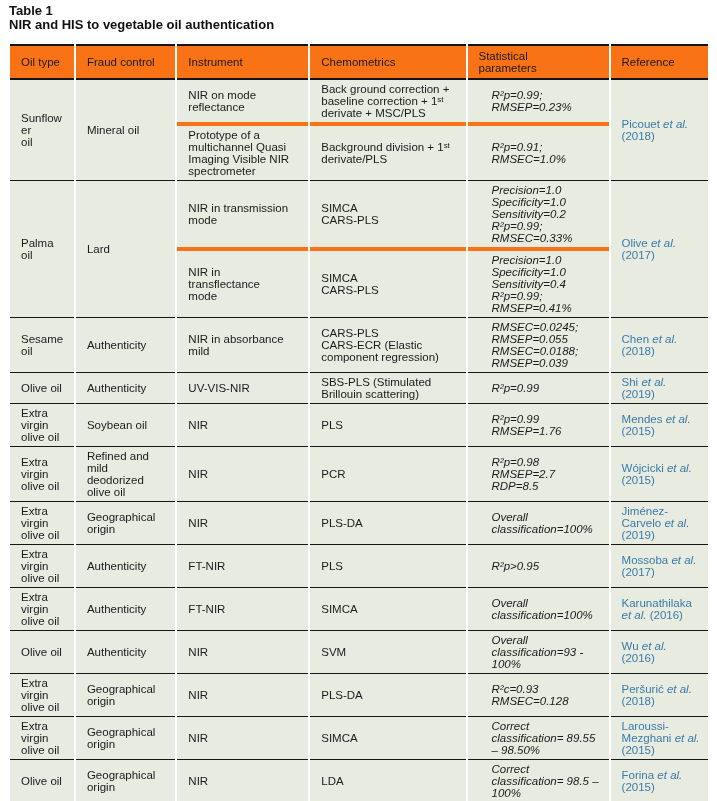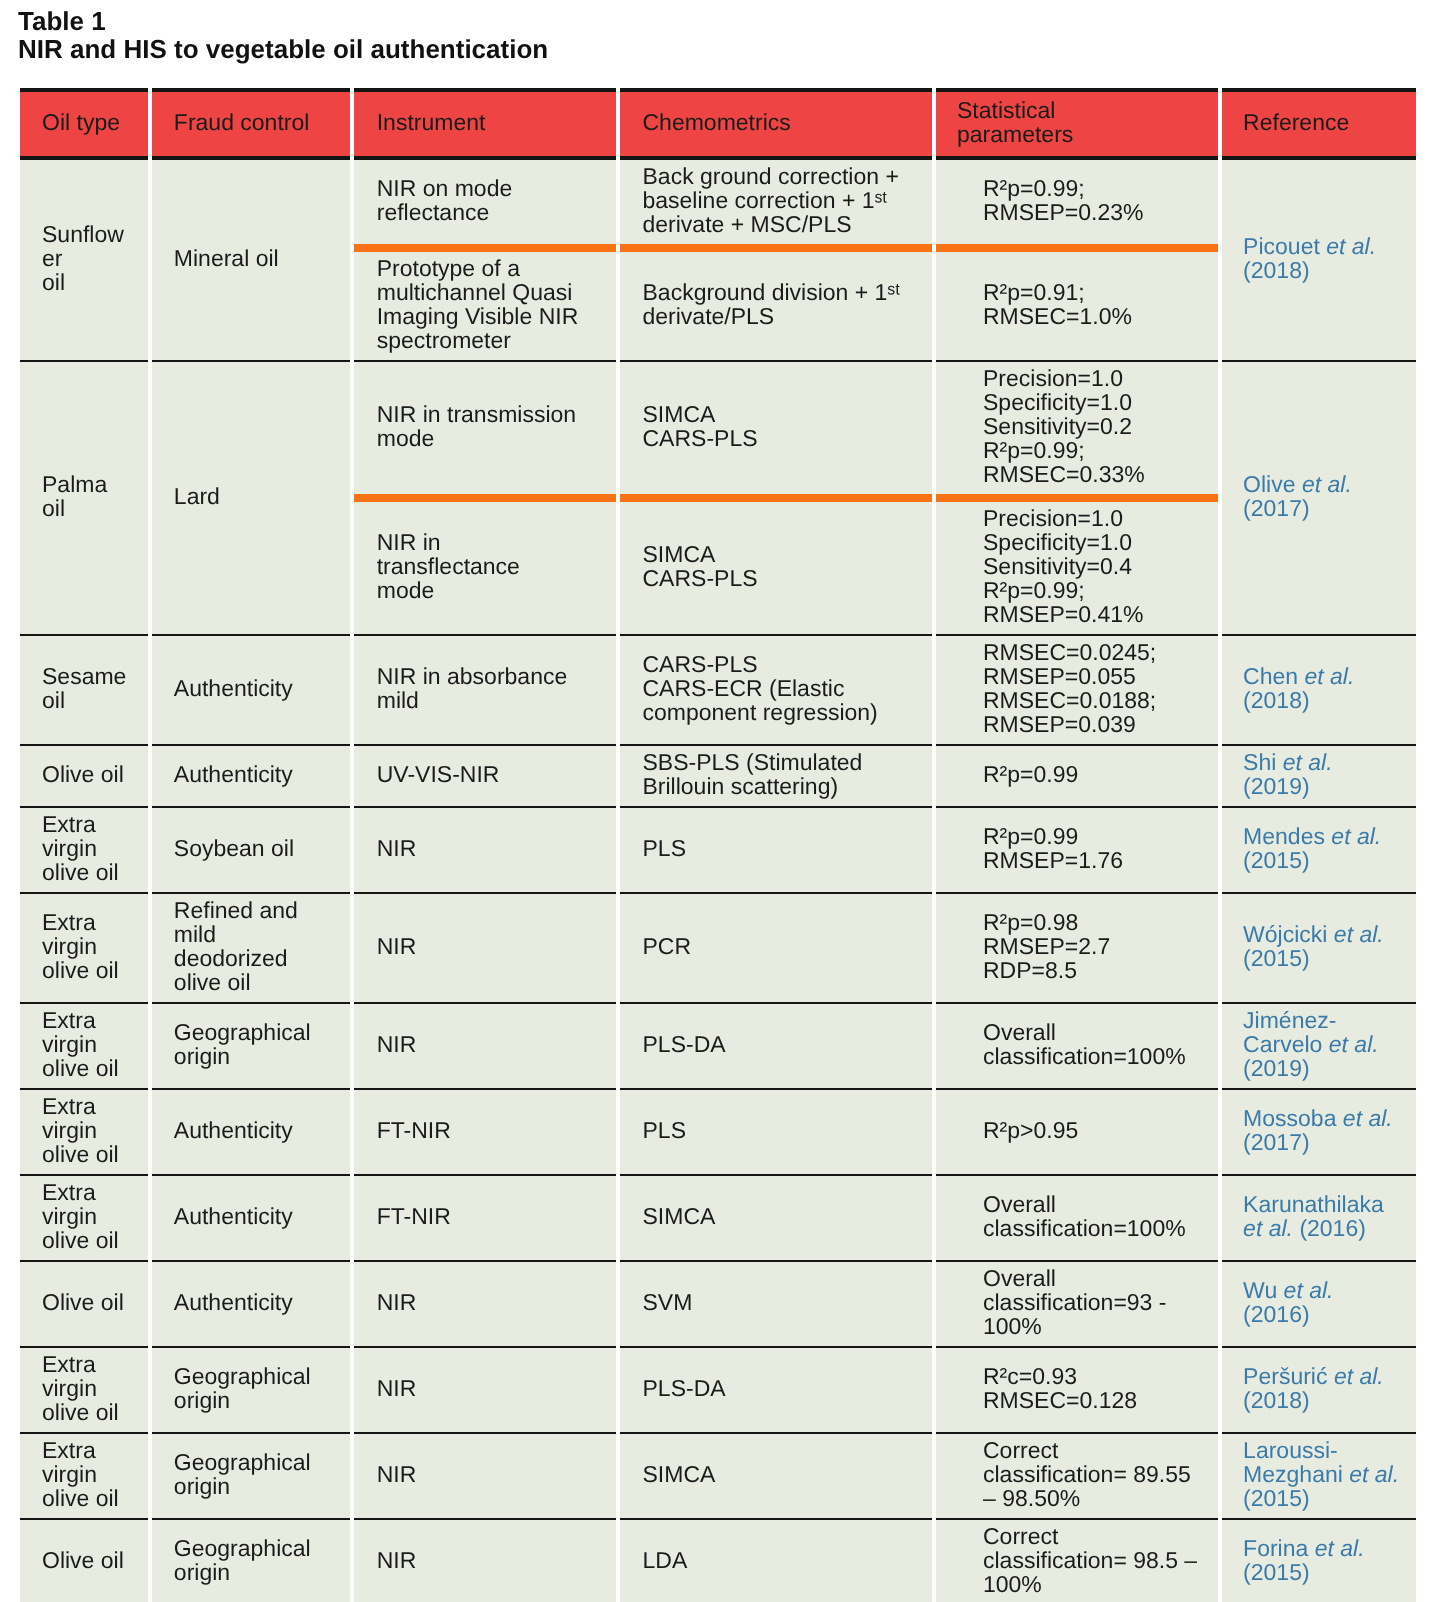--- a/index.html
+++ b/index.html
@@ -33,37 +33,37 @@
   td, th {
     vertical-align: middle;
     text-align: left;
     font-weight: 400;
     padding: 3px 6px 3px 11px;
     line-height: 12px;
     white-space: pre-line;
     word-wrap: break-word;
   }
   thead td {
-    background: #ef4444;
+    background: #f97316;
     border-top: 2px solid #141414;
     border-bottom: 2px solid #141414;
     height: 26px;
   }
   tbody td {
     background: #e7ebe0;
   }
   tr.row-top > td { border-top: 1px solid #161616; }
   tr.sub-row > td { border-top: 4px solid #f97316; }
   tr.last-row > td { border-bottom: 2px solid #141414; }
   td.ref {
     white-space: normal;
     color: #3a7ba9;
   }
   td.ref i { }
-  td.stats { padding-left: 24px; }
+  td.stats { padding-left: 24px; font-style: italic; }
 </style>
 </head>
 <body>
 
 <div class="page">
 
   <div class="title-block">
     <div class="title-line">Table 1</div>
     <div class="title-line">NIR and HIS to vegetable oil authentication</div>
   </div>

